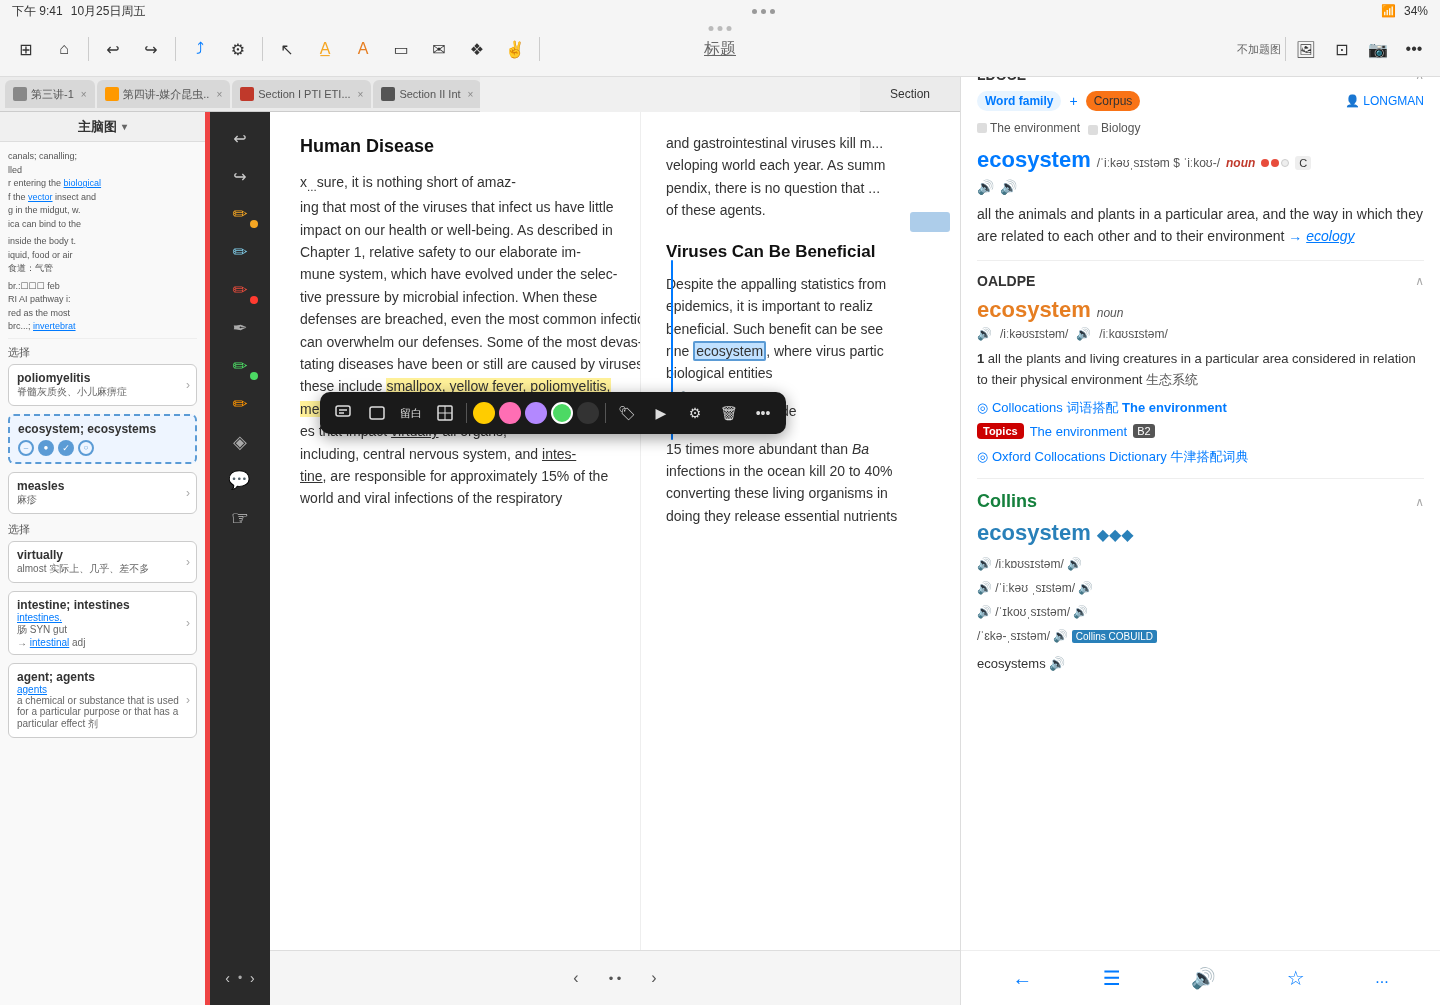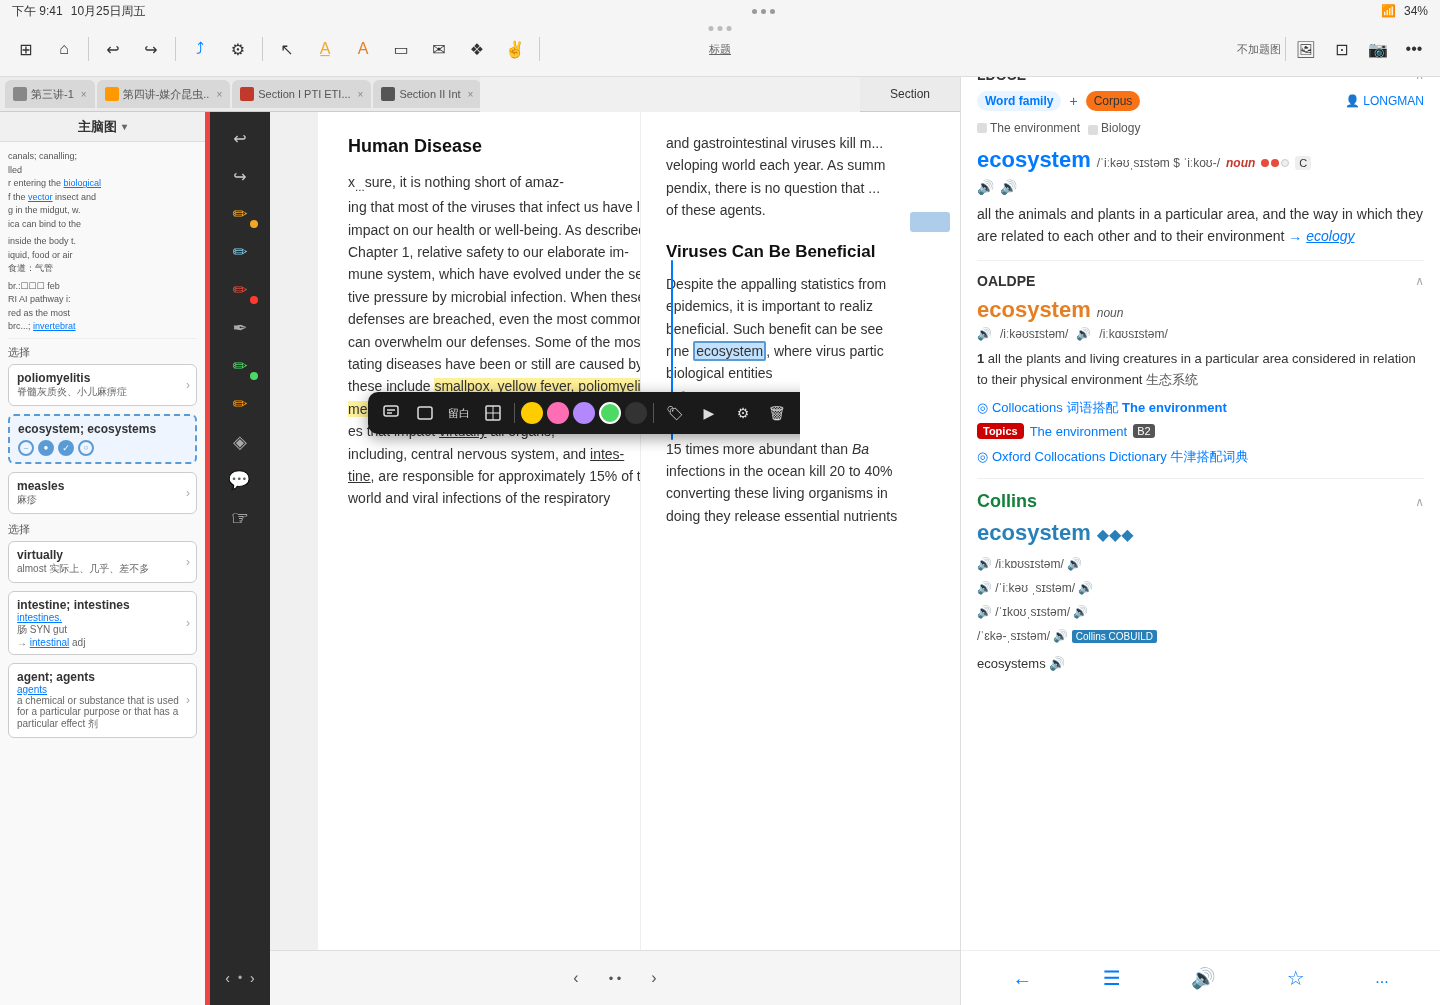--- a/index.html
+++ b/index.html
@@ -203,21 +203,21 @@
   <button class="toolbar-btn">⚙</button>
   <div class="toolbar-divider"></div>
   <button class="toolbar-btn">↖</button>
   <button class="toolbar-btn" style="color:#f5a623;">A̲</button>
   <button class="toolbar-btn" style="color:#e67e22;">A</button>
   <button class="toolbar-btn">▭</button>
   <button class="toolbar-btn">✉</button>
   <button class="toolbar-btn">❖</button>
   <button class="toolbar-btn">✌</button>
   <div class="toolbar-divider"></div>
-  <span style="position:absolute;left:50%;transform:translateX(-50%);font-size:11px;color:#666;text-decoration:underline;">标题</span>
+  <span style="position:absolute;left:50%;transform:translateX(-50%);font-size:16px;color:#666;text-decoration:underline;">标题</span>
   <div style="position:absolute;top:4px;left:50%;transform:translateX(-50%);display:flex;gap:4px;">
     <div style="width:5px;height:5px;background:#bbb;border-radius:50%;"></div>
     <div style="width:5px;height:5px;background:#bbb;border-radius:50%;"></div>
     <div style="width:5px;height:5px;background:#bbb;border-radius:50%;"></div>
   </div>
   <div style="margin-left:auto;display:flex;gap:4px;align-items:center;">
     <span style="font-size:11px;color:#666;">不加题图</span>
     <div style="width:1px;height:24px;background:#ccc;"></div>
     <button class="toolbar-btn">🖼</button>
     <button class="toolbar-btn">⊡</button>
@@ -353,21 +353,21 @@
     <span style="color:#aaa;font-size:18px;">◈</span>
   </div>
   <div class="tool-btn">
     <span style="color:#aaa;font-size:18px;">💬</span>
   </div>
   <div class="tool-btn active">
     <span style="color:#fff;font-size:20px;">☞</span>
   </div>
 </div>
 
-<div class="main-content" style="left:270px;right:640px;margin-left:48px;">
+<div class="main-content" style="left:270px;right:640px;">
   <div class="doc-text">
     <div class="doc-title" style="font-size:18px;font-weight:bold;margin-bottom:10px;">Human Disease</div>
     <p class="doc-para">x<sub>...</sub>sure, it is nothing short of amaz-<br>
     ing that most of the viruses that infect us have little<br>
     impact on our health or well-being. As described in<br>
     Chapter 1, relative safety to our elaborate im-<br>
     mune system, which have evolved under the selec-<br>
     tive pressure by microbial infection. When these<br>
     defenses are breached, even the most common infection<br>
     can overwhelm our defenses. Some of the most devas-<br>

